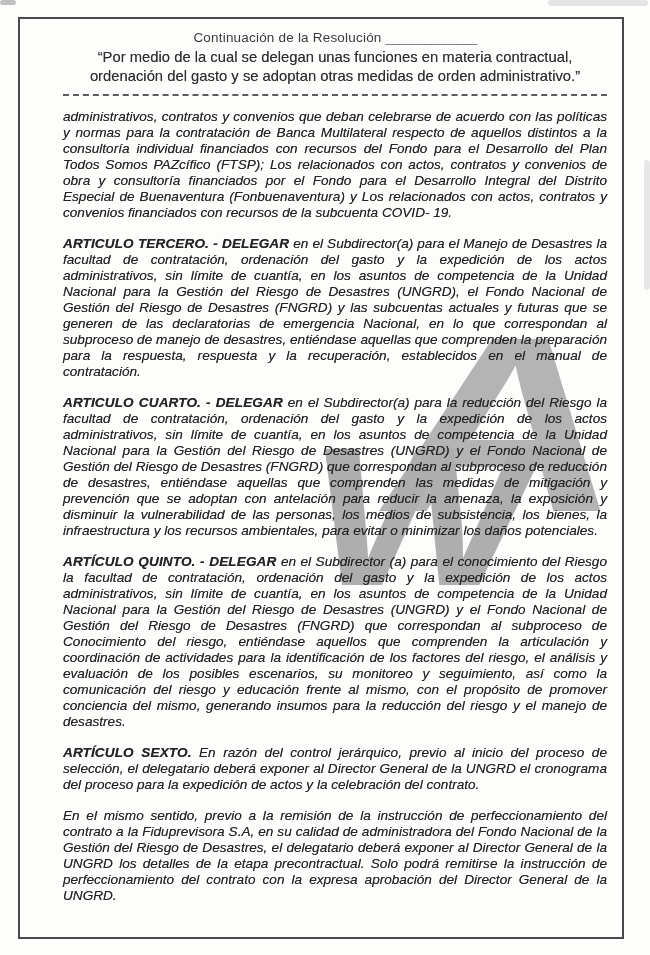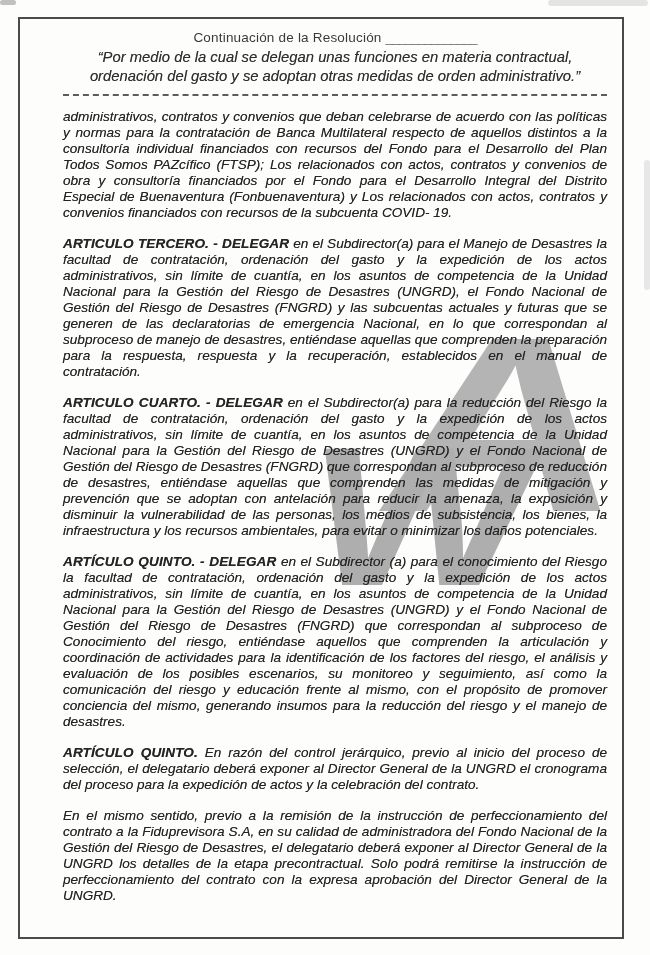--- a/index.html
+++ b/index.html
@@ -23,21 +23,21 @@
     position:absolute;left:18px;top:17px;width:606px;height:922px;
     box-sizing:border-box;padding:13px 17px 4px 45px;
     z-index:3;
   }
   .cont-line{
     text-align:center;font-size:13.5px;color:#3a3a3a;
     letter-spacing:.2px;margin-bottom:3px;white-space:nowrap;
   }
   .cont-blank{color:#6f6f6f;letter-spacing:-1px;}
   .subject-quote{
-    text-align:center;font-style:italic;font-size:14.8px;line-height:19px;
+    text-align:center;font-size:14.8px;line-height:19px;
     color:#2e2e2e;margin:0 2px 8px 2px;
     text-shadow:0 0 .4px rgba(40,40,40,.55);
   }
   .dashed-divider{
     height:0;border-top:2px dashed #5c5c5c;
     margin:0 0 13px 0;
   }
   .body-text p{
     margin:0 0 15px 0;
     font-size:13.6px;line-height:16px;
@@ -98,19 +98,19 @@
     <div class="body-text">
 
       <p><span>administrativos, contratos y convenios que deban celebrarse de acuerdo con las políticas y normas para la contratación de Banca Multilateral respecto de aquellos distintos a la consultoría individual financiados con recursos del Fondo para el Desarrollo del Plan Todos Somos PAZcífico (FTSP); Los relacionados con actos, contratos y convenios de obra y consultoría financiados por el Fondo para el Desarrollo Integral del Distrito Especial de Buenaventura (Fonbuenaventura) y Los relacionados con actos, contratos y convenios financiados con recursos de la subcuenta COVID- 19.</span></p>
 
       <p><b>ARTICULO TERCERO. - DELEGAR</b><span> en el Subdirector(a) para el Manejo de Desastres la facultad de contratación, ordenación del gasto y la expedición de los actos administrativos, sin límite de cuantía, en los asuntos de competencia de la Unidad Nacional para la Gestión del Riesgo de Desastres (UNGRD), el Fondo Nacional de Gestión del Riesgo de Desastres (FNGRD) y las subcuentas actuales y futuras que se generen de las declaratorias de emergencia Nacional, en lo que correspondan al subproceso de manejo de desastres, entiéndase aquellas que comprenden la preparación para la respuesta, respuesta y la recuperación, establecidos en el manual de contratación.</span></p>
 
       <p><b>ARTICULO CUARTO. - DELEGAR</b><span> en el Subdirector(a) para la reducción del Riesgo la facultad de contratación, ordenación del gasto y la expedición de los actos administrativos, sin límite de cuantía, en los asuntos de competencia de la Unidad Nacional para la Gestión del Riesgo de Desastres (UNGRD) y el Fondo Nacional de Gestión del Riesgo de Desastres (FNGRD) que correspondan al subproceso de reducción de desastres, entiéndase aquellas que comprenden las medidas de mitigación y prevención que se adoptan con antelación para reducir la amenaza, la exposición y disminuir la vulnerabilidad de las personas, los medios de subsistencia, los bienes, la infraestructura y los recursos ambientales, para evitar o minimizar los daños potenciales.</span></p>
 
       <p><b>ARTÍCULO QUINTO. - DELEGAR</b><span> en el Subdirector (a) para el conocimiento del Riesgo la facultad de contratación, ordenación del gasto y la expedición de los actos administrativos, sin límite de cuantía, en los asuntos de competencia de la Unidad Nacional para la Gestión del Riesgo de Desastres (UNGRD) y el Fondo Nacional de Gestión del Riesgo de Desastres (FNGRD) que correspondan al subproceso de Conocimiento del riesgo, entiéndase aquellos que comprenden la articulación y coordinación de actividades para la identificación de los factores del riesgo, el análisis y evaluación de los posibles escenarios, su monitoreo y seguimiento, así como la comunicación del riesgo y educación frente al mismo, con el propósito de promover conciencia del mismo, generando insumos para la reducción del riesgo y el manejo de desastres.</span></p>
 
-      <p><b>ARTÍCULO QUINTO.</b><span> En razón del control jerárquico, previo al inicio del proceso de selección, el delegatario deberá exponer al Director General de la UNGRD el cronograma del proceso para la expedición de actos y la celebración del contrato.</span></p>
+      <p><b>ARTÍCULO SEXTO.</b><span> En razón del control jerárquico, previo al inicio del proceso de selección, el delegatario deberá exponer al Director General de la UNGRD el cronograma del proceso para la expedición de actos y la celebración del contrato.</span></p>
 
       <p><span>En el mismo sentido, previo a la remisión de la instrucción de perfeccionamiento del contrato a la Fiduprevisora S.A, en su calidad de administradora del Fondo Nacional de la Gestión del Riesgo de Desastres, el delegatario deberá exponer al Director General de la UNGRD los detalles de la etapa precontractual. Solo podrá remitirse la instrucción de perfeccionamiento del contrato con la expresa aprobación del Director General de la UNGRD.</span></p>
 
     </div>
   </div>
 </div>
 
 </body></html>

